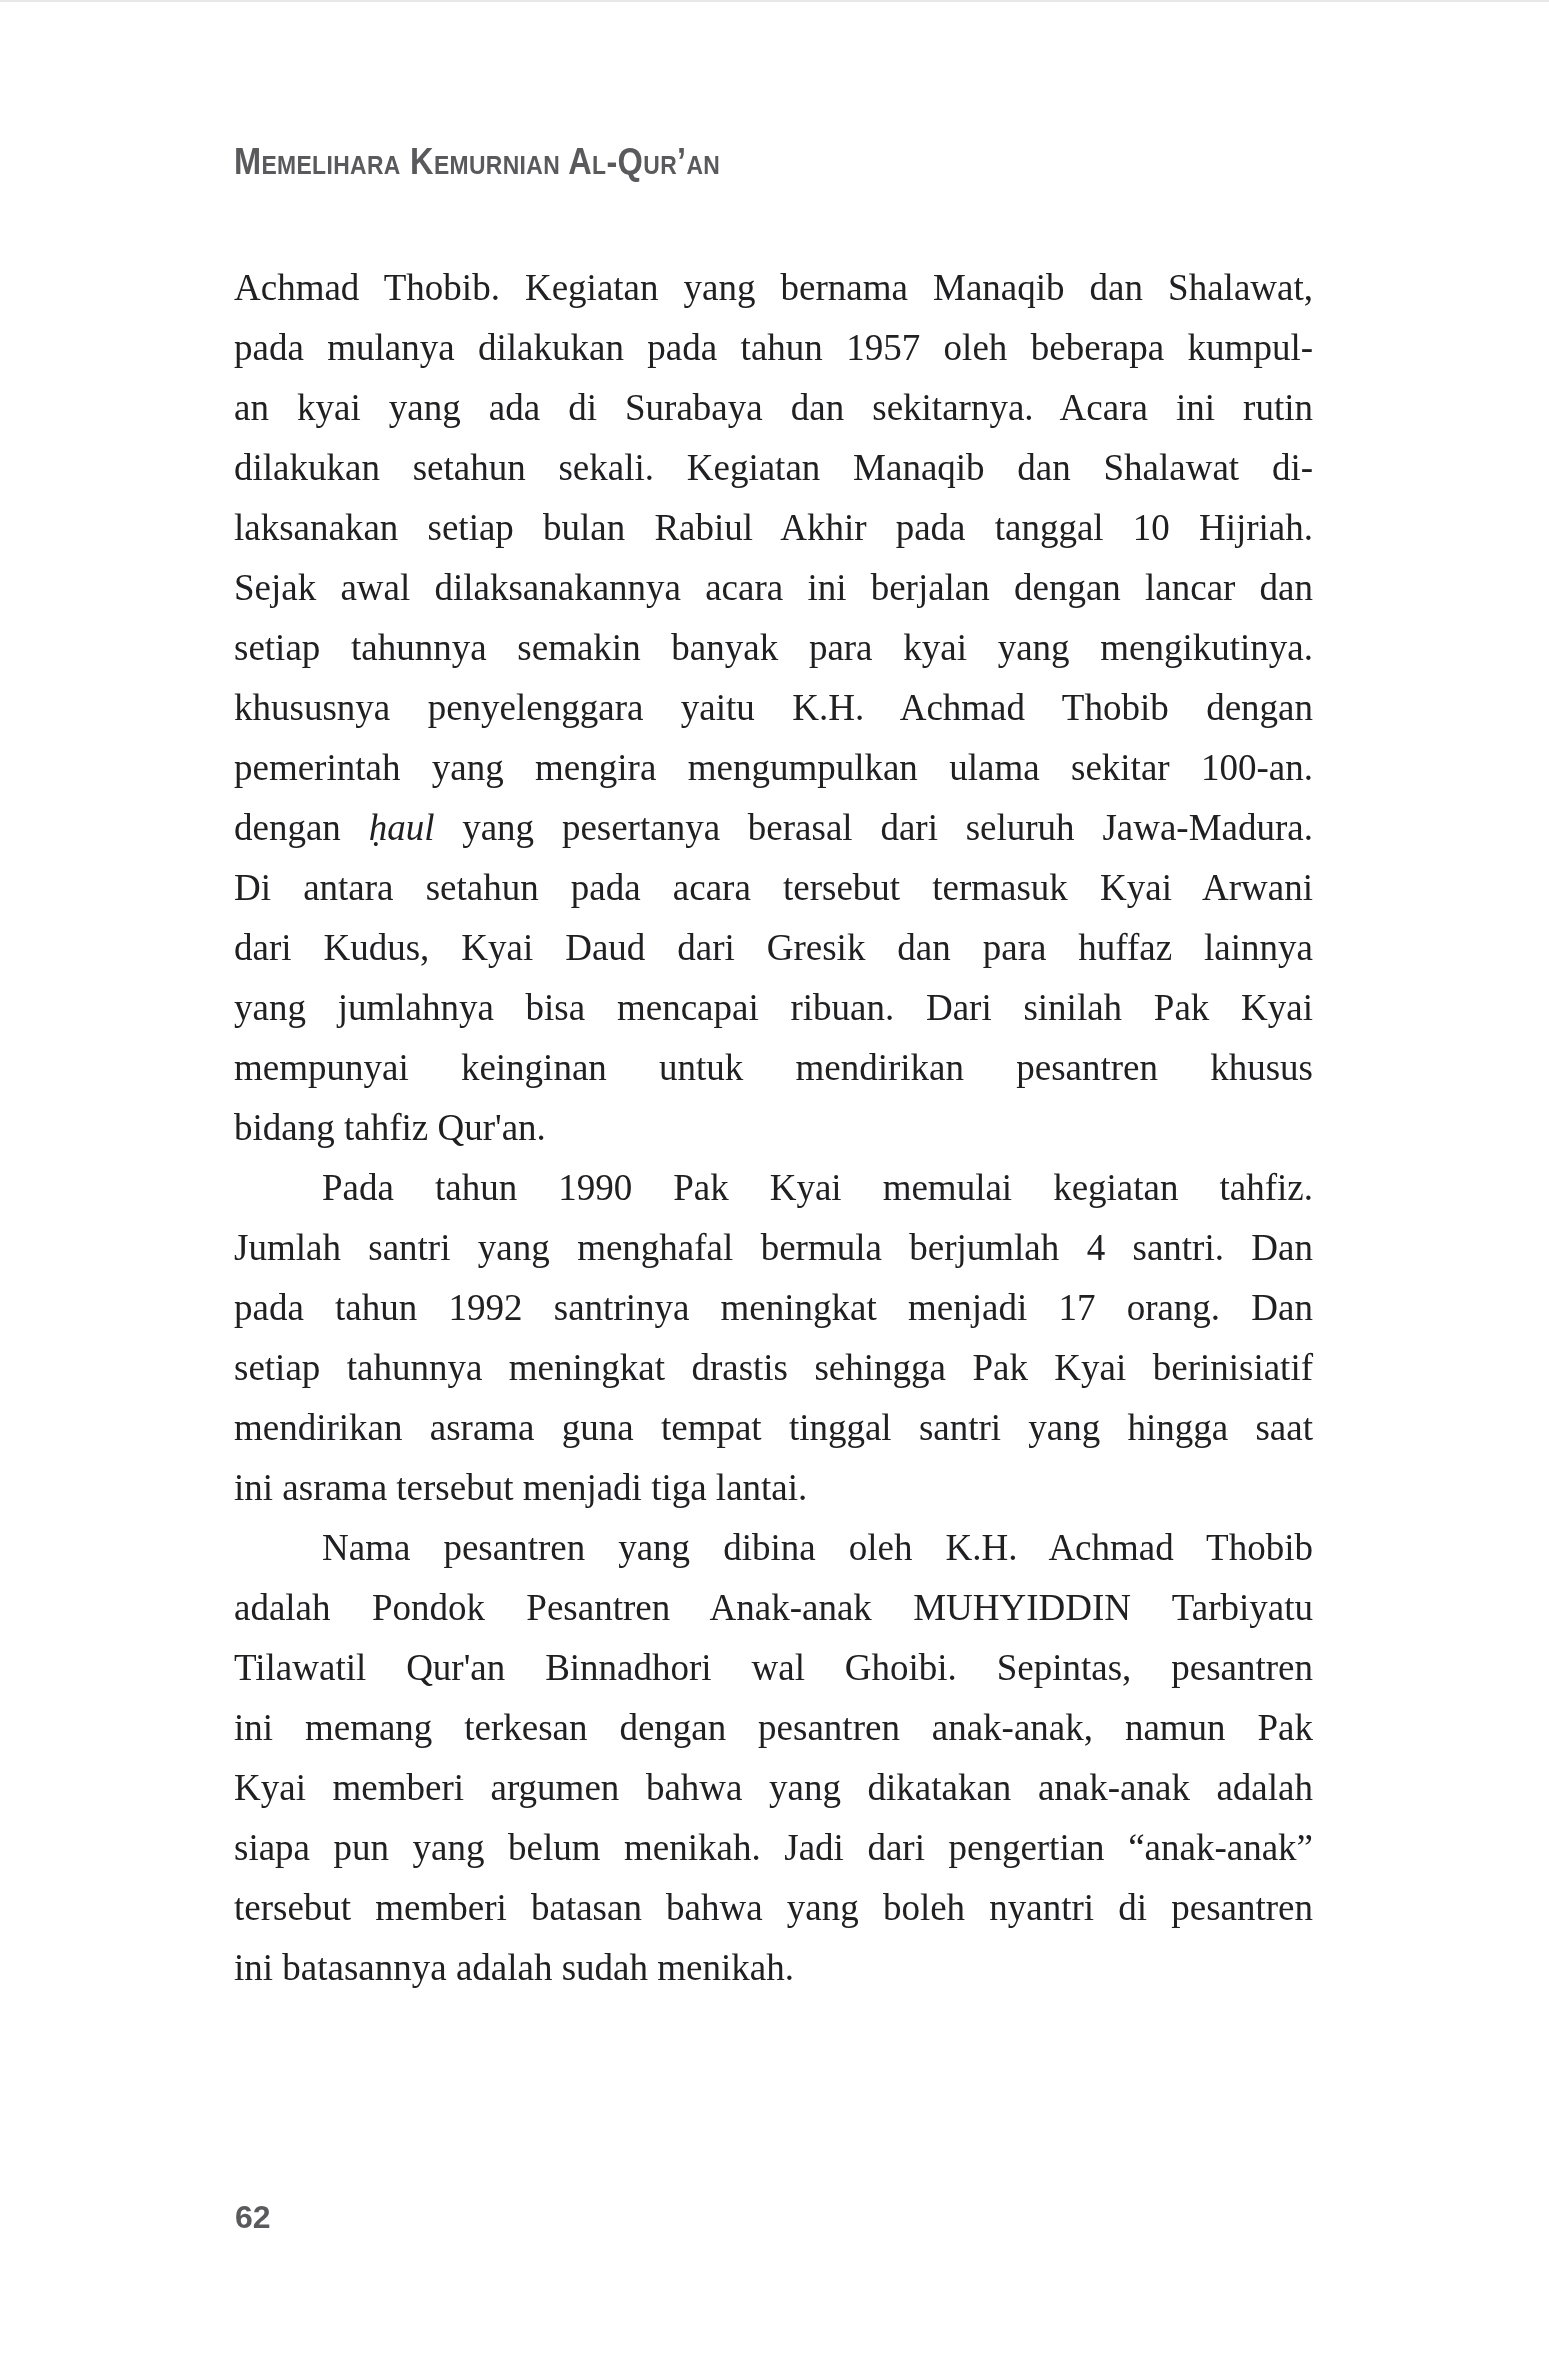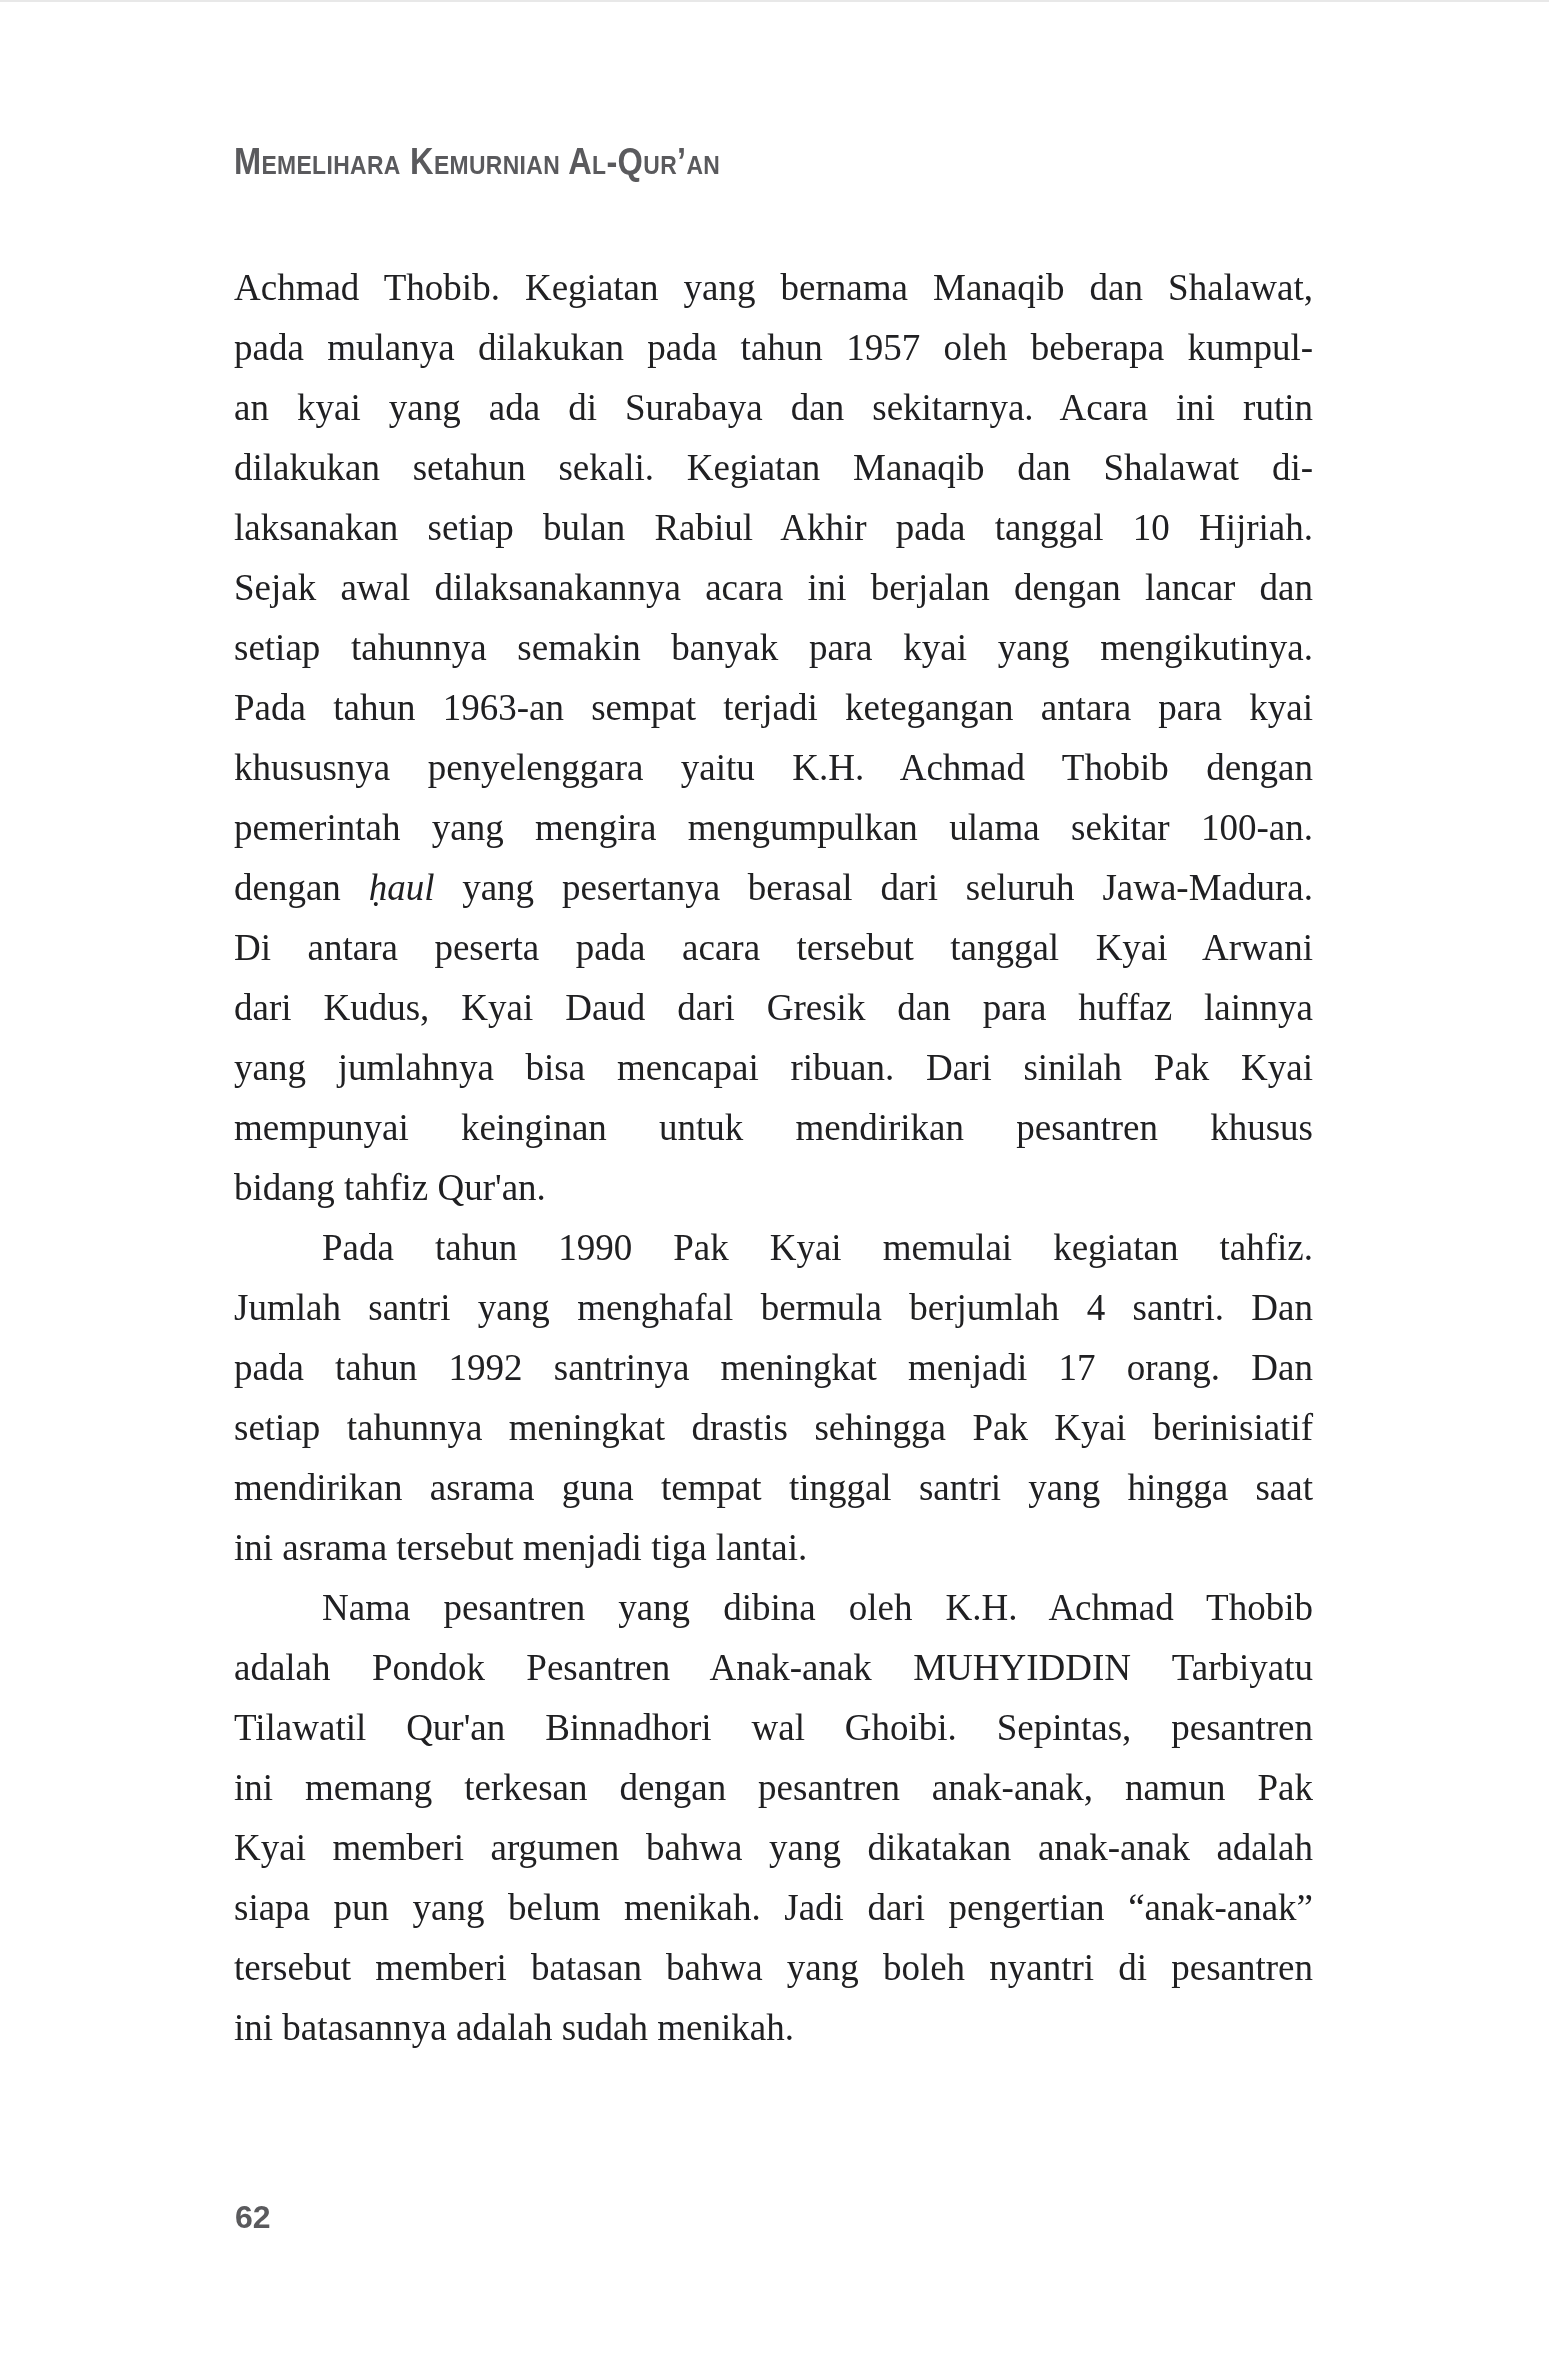--- a/index.html
+++ b/index.html
@@ -70,27 +70,26 @@
 
   <div class="body-text">
       <div class="para">
         <div class="line fill"><span>Achmad Thobib. Kegiatan yang bernama Manaqib dan Shalawat,</span></div>
         <div class="line fill"><span>pada mulanya dilakukan pada tahun 1957 oleh beberapa kumpul-</span></div>
         <div class="line fill"><span>an kyai yang ada di Surabaya dan sekitarnya. Acara ini rutin</span></div>
         <div class="line fill"><span>dilakukan setahun sekali. Kegiatan Manaqib dan Shalawat di-</span></div>
         <div class="line fill"><span>laksanakan setiap bulan Rabiul Akhir pada tanggal 10 Hijriah.</span></div>
         <div class="line fill"><span>Sejak awal dilaksanakannya acara ini berjalan dengan lancar dan</span></div>
         <div class="line fill"><span>setiap tahunnya semakin banyak para kyai yang mengikutinya.</span></div>
-        <div class="line fill"><span>Pada tahun 1963-an sempat terjadi ketegangan antara para kyai</span></div>
         <div class="line fill"><span>khususnya penyelenggara yaitu K.H. Achmad Thobib dengan</span></div>
         <div class="line fill"><span>pemerintah yang mengira mengumpulkan ulama sekitar 100-an.</span></div>
       </div>
       <div class="para">
         <div class="line fill"><span>dengan </span><span class="italic">ḥaul</span><span> yang pesertanya berasal dari seluruh Jawa-Madura.</span></div>
-        <div class="line fill"><span>Di antara peserta pada acara tersebut tanggal Kyai Arwani</span></div>
+        <div class="line fill"><span>Di antara setahun pada acara tersebut termasuk Kyai Arwani</span></div>
         <div class="line fill"><span>dari Kudus, Kyai Daud dari Gresik dan para huffaz lainnya</span></div>
         <div class="line fill"><span>yang jumlahnya bisa mencapai ribuan. Dari sinilah Pak Kyai</span></div>
         <div class="line fill"><span>mempunyai keinginan untuk mendirikan pesantren khusus</span></div>
         <div class="line"><span>bidang tahfiz Qur'an.</span></div>
       </div>
       <div class="para">
         <div class="line fill indent"><span>Pada tahun 1990 Pak Kyai memulai kegiatan tahfiz.</span></div>
         <div class="line fill"><span>Jumlah santri yang menghafal bermula berjumlah 4 santri. Dan</span></div>
         <div class="line fill"><span>pada tahun 1992 santrinya meningkat menjadi 17 orang. Dan</span></div>
         <div class="line fill"><span>setiap tahunnya meningkat drastis sehingga Pak Kyai berinisiatif</span></div>

